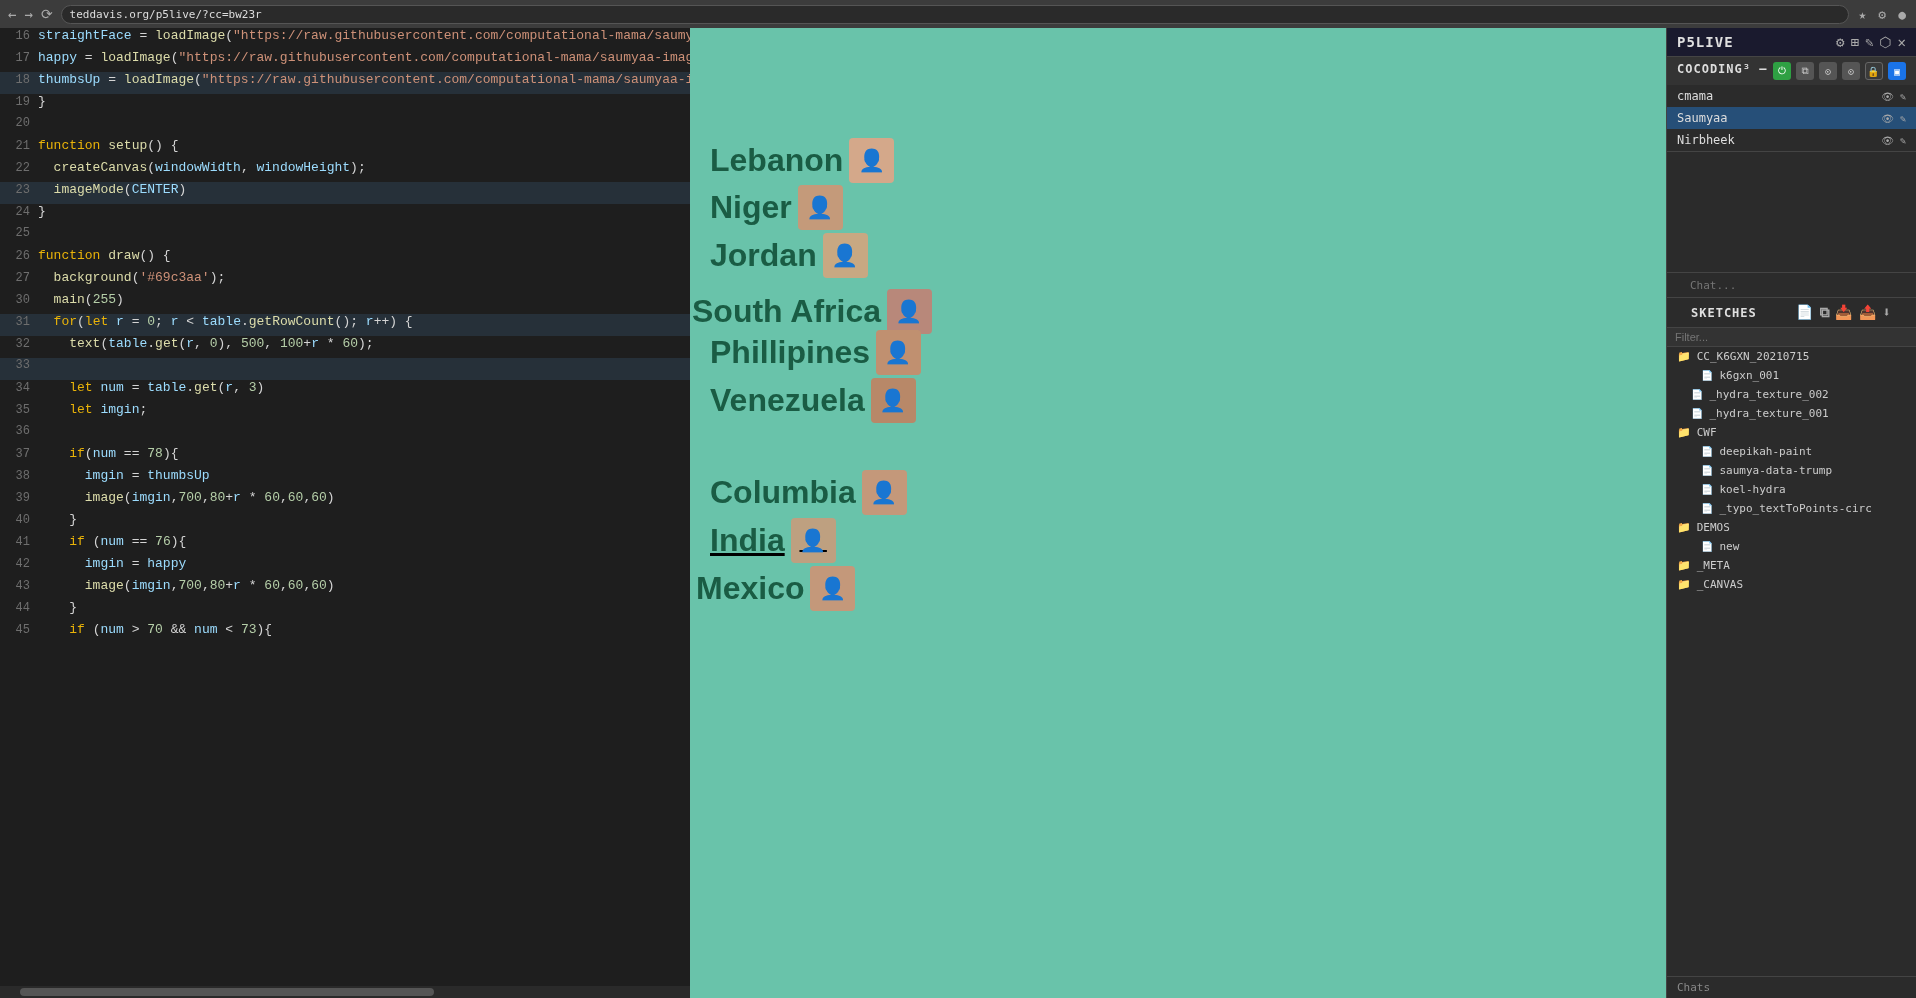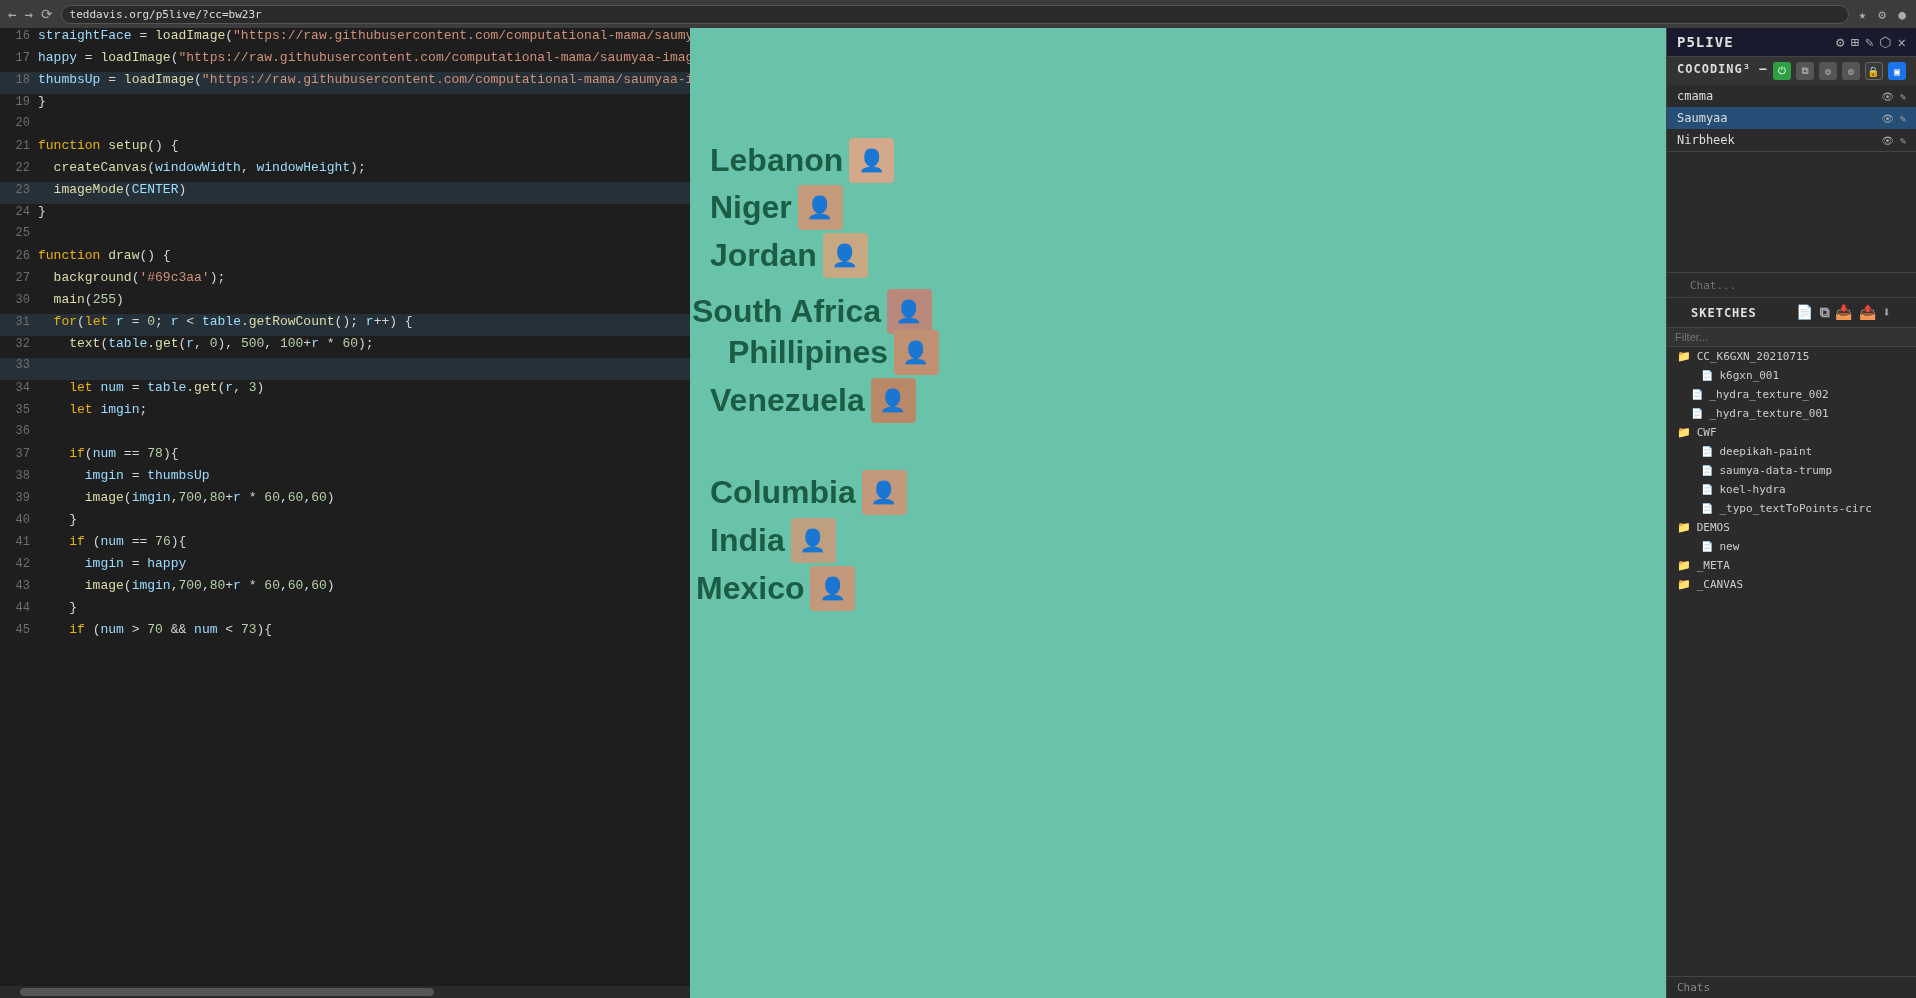--- a/index.html
+++ b/index.html
@@ -411,34 +411,34 @@
         <div class="country-face" style="background:#c49a7a;">👤</div>
       </div>
       <div class="country-item" style="top:205px;left:20px;">
         <span class="country-label">Jordan</span>
         <div class="country-face" style="background:#c8a882;">👤</div>
       </div>
       <div class="country-item" style="top:253px;left:2px;margin-top:8px;">
         <span class="country-label">South Africa</span>
         <div class="country-face" style="background:#b8887a;">👤</div>
       </div>
-      <div class="country-item" style="top:302px;left:20px;margin-left:18px;">
+      <div class="country-item" style="top:302px;left:20px;">
         <span class="country-label">Phillipines</span>
         <div class="country-face" style="background:#c09070;">👤</div>
       </div>
       <div class="country-item" style="top:350px;left:20px;">
         <span class="country-label">Venezuela</span>
         <div class="country-face" style="background:#b88868;">👤</div>
       </div>
 
       <div class="country-item" style="top:442px;left:20px;">
         <span class="country-label">Columbia</span>
         <div class="country-face" style="background:#c4987a;">👤</div>
       </div>
-      <div class="country-item" style="top:490px;left:20px;">
+      <div class="country-item" style="top:490px;left:20px;text-decoration:underline;">
         <span class="country-label">India</span>
         <div class="country-face" style="background:#bea080;">👤</div>
       </div>
       <div class="country-item" style="top:538px;left:6px;">
         <span class="country-label">Mexico</span>
         <div class="country-face" style="background:#c4987a;">👤</div>
       </div>
     </div>
 
     <div id="sidebar">

